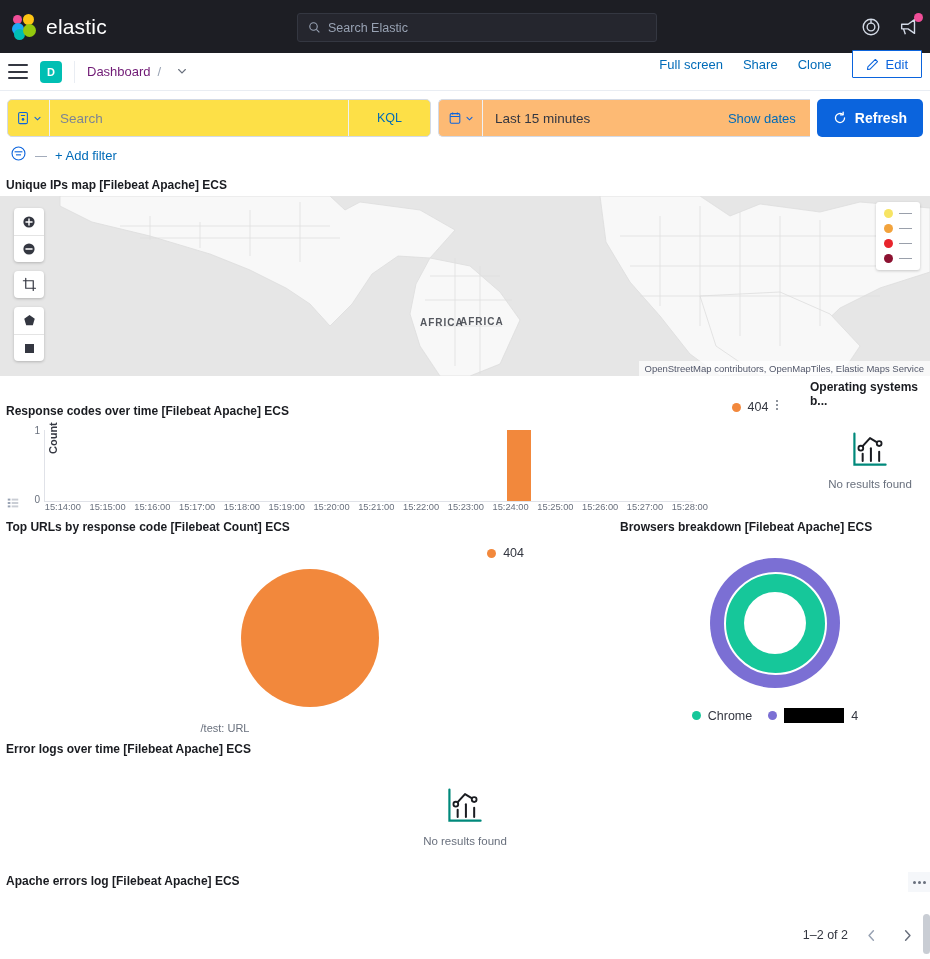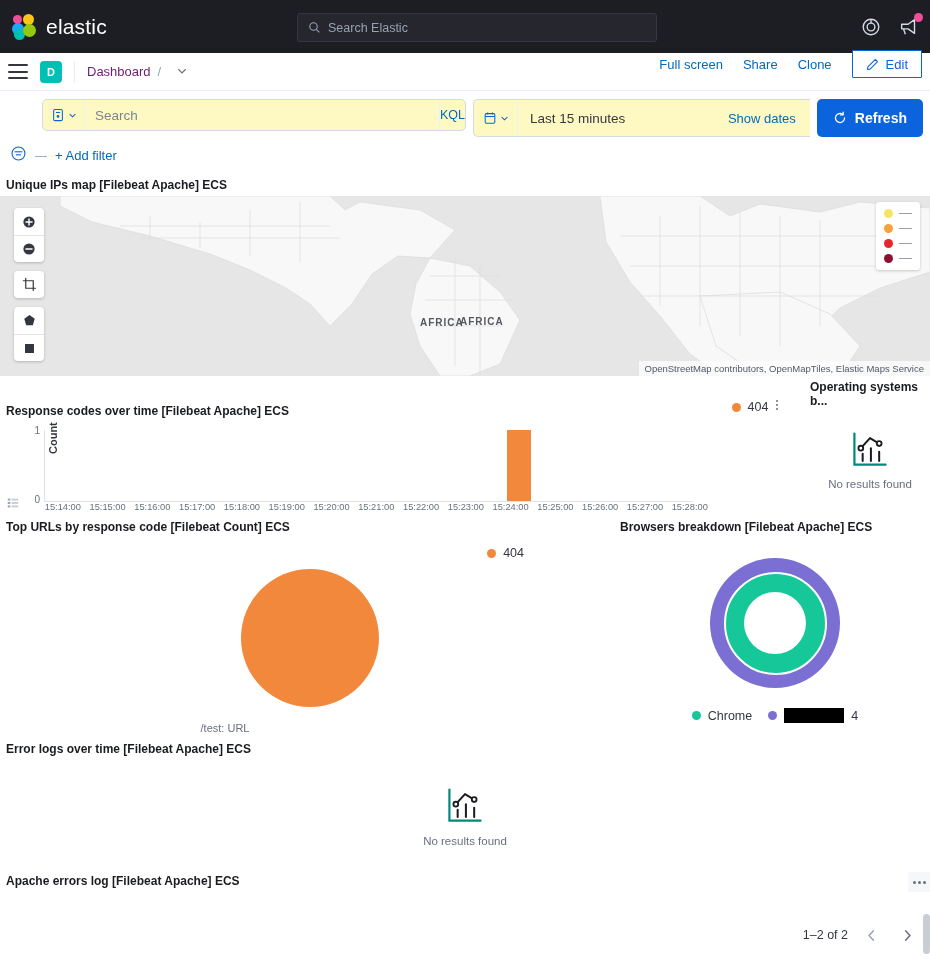--- a/index.html
+++ b/index.html
@@ -93,57 +93,56 @@
     background: #fff;
   }
 
   
   .querybar {
     padding: 8px 7px 0 7px;
     display: flex; align-items: flex-start; gap: 7px;
   }
   .qb-search {
     flex: 0 0 424px;
-    height: 32px;
+    height: 38px;
     border: 1px solid #d3dae6;
     border-radius: 5px;
     display: flex; align-items: center;
-    background: #fef9c3;
+    background: #fde047;
     overflow: hidden;
-    margin-left: 35px;
   }
   .qb-dataview {
     width: 42px; height: 100%;
     display: flex; align-items: center; justify-content: center; gap: 3px;
     border-right: 1px solid #eef1f6;
     cursor: pointer;
   }
   .qb-input {
     flex: 1; height: 100%;
     border: none; outline: none;
     font-size: 13.5px; color: #343741;
     padding: 0 10px;
     font-family: "Liberation Sans", sans-serif;
     background: transparent;
   }
   .qb-input::placeholder { color: #7d8494; }
   .qb-kql {
     font-size: 12.5px; color: #006bb8;
-    padding: 0 0; cursor: pointer;
+    padding: 0 28px; cursor: pointer;
     border-left: 1px solid #eef1f6;
     height: 100%; display:flex; align-items:center;
   }
   .qb-date {
     flex: 1;
     height: 38px;
     border: 1px solid #d3dae6;
     border-radius: 5px 0 0 5px;
     border-right: none;
     display: flex; align-items: center;
-    background: #fef9c3;
+    background: #fdba74;
     overflow: hidden;
   }
   .qb-cal {
     width: 44px; height: 100%;
     display: flex; align-items: center; justify-content: center; gap: 3px;
     border-right: 1px solid #eef1f6;
     cursor: pointer;
   }
   .qb-range { flex:1; font-size: 13.5px; color:#343741; padding-left: 12px; cursor:pointer;}
   .qb-showdates { font-size: 13px; color:#006bb8; padding-right: 14px; cursor:pointer; }

